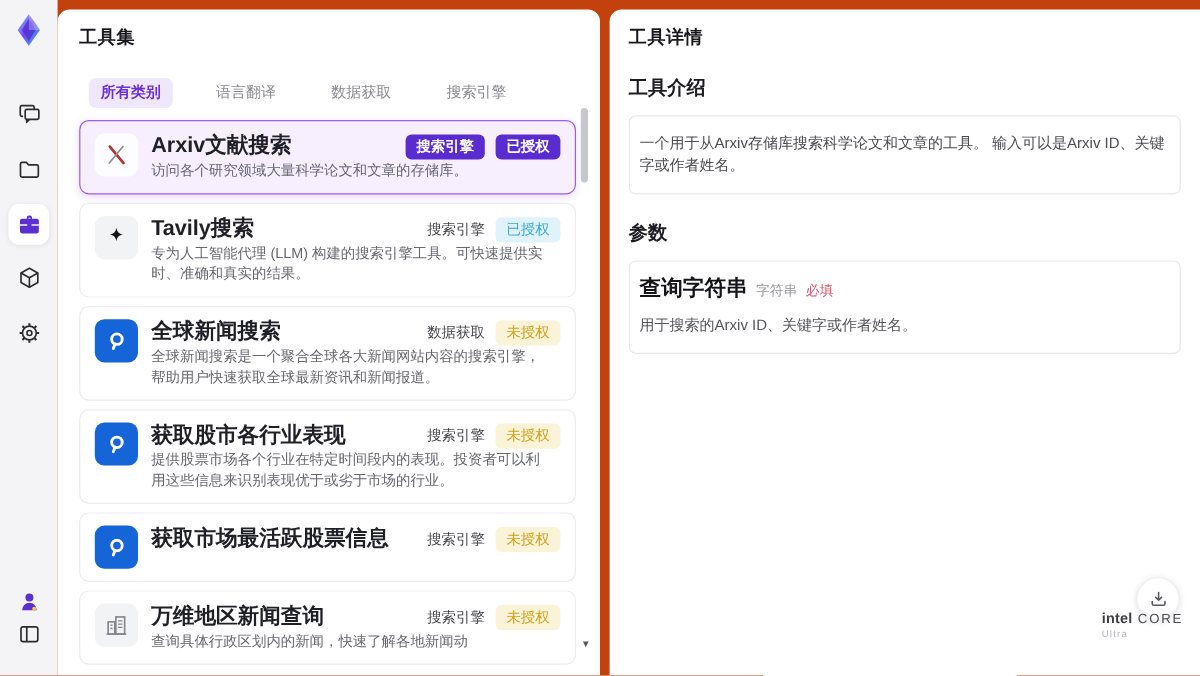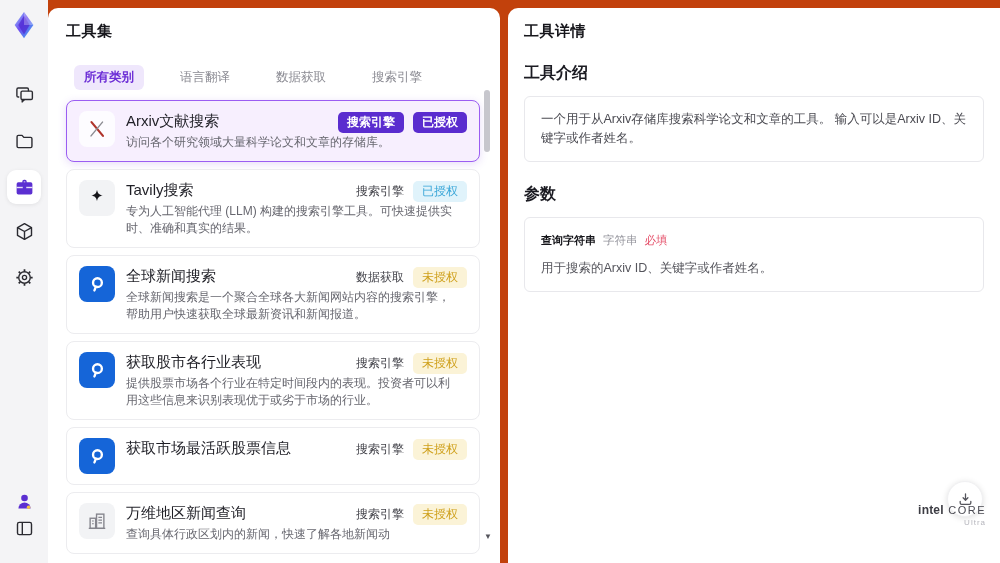--- a/index.html
+++ b/index.html
@@ -36,50 +36,50 @@
           background:#fff; border:1px solid #ececef; border-radius:8px;
           padding:10px 12px; margin-bottom:7px; cursor:pointer; }
   .card.selected { background:#f7effe; border:1.5px solid #9b5df2;
                    box-shadow:0 2px 8px rgba(122,61,221,.18); }
   .tool-icon { flex:0 0 36px; width:36px; height:36px; border-radius:8px; background:#f2f3f5;
                display:flex; align-items:center; justify-content:center; overflow:hidden; }
   .tool-icon.white { background:#fdfcff; }
   .tool-icon.blue { background:#1565d8; }
   .tool-icon svg { width:22px; height:22px; }
   .tool-mid { flex:1; min-width:0; padding-top:1px; }
-  .tool-name { font-size:15px; font-weight:normal; color:#1f1f26; line-height:18px; }
+  .tool-name { font-size:18px; font-weight:bold; color:#1f1f26; line-height:18px; }
   .tool-desc { font-size:12px; color:#67676f; line-height:17px; margin-top:4px; padding-right:6px; }
   .badges { position:absolute; right:12px; top:11px; display:flex; align-items:center; gap:9px; white-space:nowrap; }
   .cat-text { font-size:12px; color:#45454c; }
   .pill { font-size:12px; padding:3px 9px; border-radius:5px; line-height:15px; }
   .pill-purple { background:#5a2ccf; color:#fff; font-weight:bold; }
   .pill-blue   { background:#e0f3fb; color:#39a6d8; }
   .pill-yellow { background:#fbf3d7; color:#cfa01c; }
 
   
   .scroll-thumb { position:absolute; right:10px; top:82px; width:6px; height:62px;
                   background:#c7c7cd; border-radius:3px; }
   .scroll-arrow { position:absolute; right:8px; top:524px; font-size:8px; color:#55555c; }
 
   
   .section-title { font-size:16px; font-weight:bold; color:#1b1b22; margin-top:22px; }
   .detail-box { margin-top:12px; border:1px solid #e8e8ec; border-radius:6px;
-                padding:13px 16px; font-size:12.5px; color:#4b4b52; line-height:19px; }
+                padding:13px 8px; font-size:12.5px; color:#4b4b52; line-height:19px; }
   .param-head { display:flex; align-items:baseline; gap:7px; }
-  .param-name { font-size:11px; font-weight:bold; color:#141419; }
+  .param-name { font-size:18px; font-weight:bold; color:#141419; }
   .param-type { font-size:11.5px; color:#94949c; }
   .param-required { font-size:11.5px; color:#e5506a; }
   .param-desc { margin-top:9px; font-size:12.5px; color:#55555c; }
 
   
   .fab { position:absolute; right:17px; bottom:46px; width:36px; height:36px; border-radius:50%;
          background:#fff; border:1px solid #f0f0f2; box-shadow:0 1px 6px rgba(0,0,0,.13);
          display:flex; align-items:center; justify-content:center; cursor:pointer; }
   .fab svg { width:17px; height:17px; }
-  .brand { position:absolute; right:14px; bottom:34px; text-align:right; line-height:12px; }
+  .brand { position:absolute; right:14px; bottom:28px; line-height:12px; }
   .brand .intel { font-size:12px; font-weight:bold; color:#3c3c43; letter-spacing:.2px; }
   .brand .core  { font-size:11px; color:#4a4a52; letter-spacing:1.5px; }
   .brand .sub   { display:block; font-size:8px; color:#b6b6bd; letter-spacing:1px; margin-top:1px; }
 </style>
 </head>
 <body>
 
 <div class="app">
 
   <aside class="sidebar">

